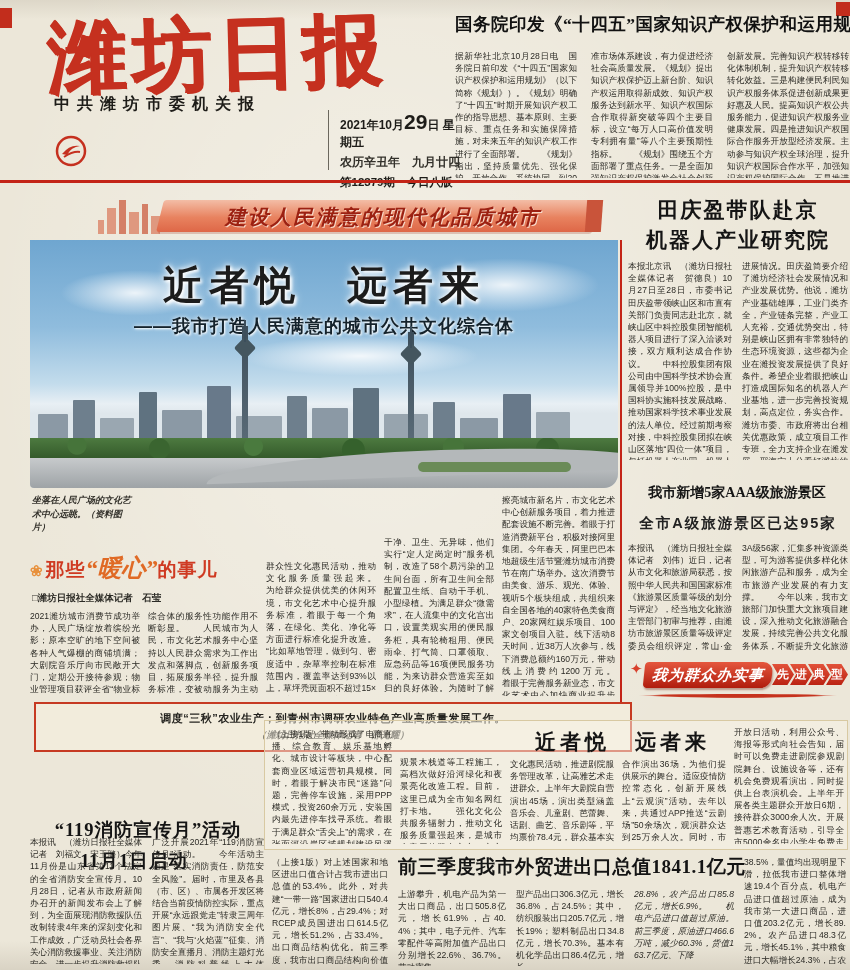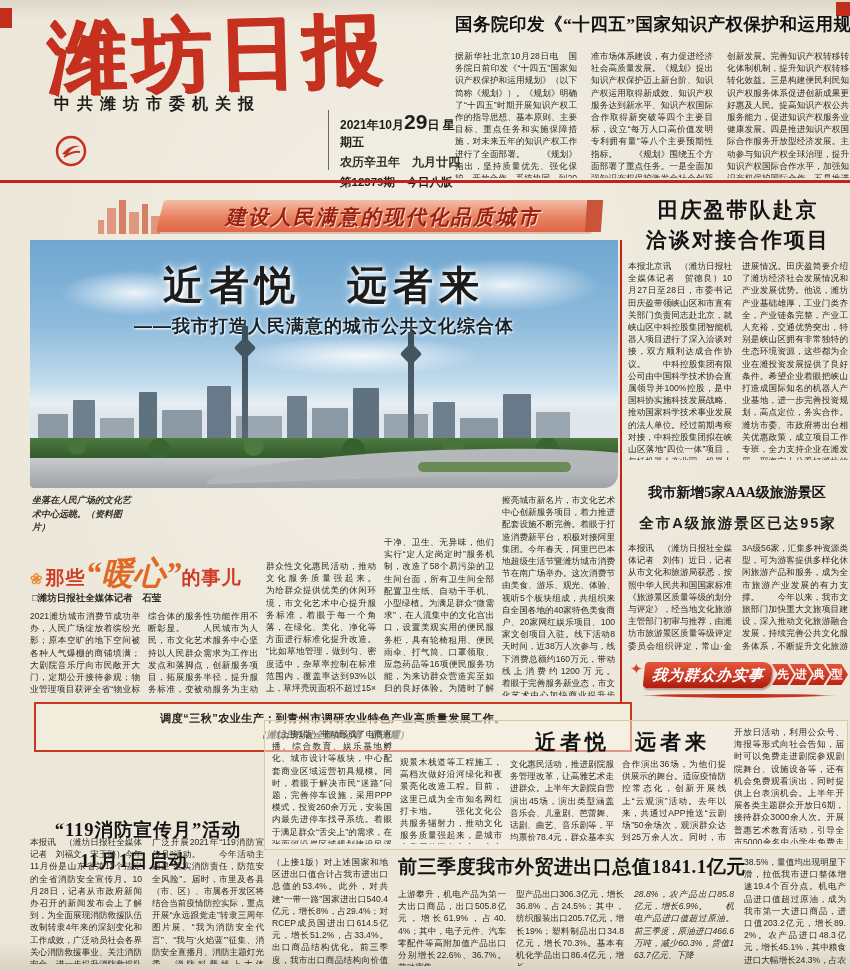--- a/index.html
+++ b/index.html
@@ -71,21 +71,21 @@
      radial-gradient(circle at 88% 45%, #3a6530 11px, transparent 12px),
      linear-gradient(180deg,#4d7a40,#2f5426);}
   .road{position:absolute;left:0;right:0;bottom:0;height:30px;
     background:linear-gradient(180deg,#c7cacc,#9ea3a6);}
   .road:before{content:"";position:absolute;left:30%;top:-8px;width:80%;height:26px;background:#b4b8ba;
     border-radius:50% 50% 0 0/100% 100% 0 0;transform:rotate(-2deg);}
   .road:after{content:"";position:absolute;right:8%;top:4px;width:26%;height:10px;background:#58803f;border-radius:6px;opacity:.8;}
   .caption{font-size:9px;font-weight:bold;font-style:italic;color:#33312b;line-height:1.5;}
   
   .decor{font-weight:900;font-size:19px;color:#cf3a22;letter-spacing:1px;}
-  .decor .mid{font-family:"Liberation Serif", serif;font-size:32px;color:#e06a25;font-style:italic;letter-spacing:0;}
+  .decor .mid{font-family:"Liberation Serif", serif;font-size:24px;color:#e06a25;font-style:italic;letter-spacing:0;}
   .decor .flower{font-size:15px;color:#e8903a;margin-right:2px;}
   .byline{font-size:9.5px;font-weight:bold;color:#2b2a25;}
   
   .sq-box{position:absolute;left:34px;top:702px;width:598px;height:50px;border:2px solid #c63a22;
     background:#f2ecdc;box-sizing:border-box;text-align:center;padding-top:7px;}
   .sq-box .l1{font-size:11px;font-weight:bold;color:#24231f;letter-spacing:.5px;}
   .sq-box .l2{font-size:9.5px;font-style:italic;font-weight:bold;color:#33312b;margin-top:3px;}
   
   .campaign{position:absolute;left:628px;top:660px;width:220px;height:38px;}
   .campaign .ribbon{position:absolute;left:16px;top:2px;width:128px;height:26px;border-radius:4px 10px 10px 4px;
@@ -196,21 +196,21 @@
   <div class="col" style="left:266px;top:560px;width:110px;height:136px;">群众性文化惠民活动，推动文化服务质量强起来。　　为给群众提供优美的休闲环境，市文化艺术中心提升服务标准，着眼于每一个角落，在绿化、美化、净化等方面进行标准化提升改造。　　“比如草地管理，做到匀、密度适中，杂草率控制在标准范围内，覆盖率达到93%以上，草坪秃斑面积不超过15×15平方厘米，场馆管理要做到时时干净，处处干净……”文化艺术中心项目负责人高洪立向记者介绍，为实现</div>
   <div class="col" style="left:384px;top:536px;width:110px;height:160px;">干净、卫生、无异味，他们实行“定人定岗定时”服务机制，改造了58个易污染的卫生间台面，所有卫生间全部配置卫生纸、自动干手机、小型绿植。为满足群众“微需求”，在人流集中的文化宫出口，设置美观实用的便民服务柜，具有轮椅租用、便民雨伞、打气筒、口罩领取、应急药品等16项便民服务功能，为来访群众营造宾至如归的良好体验。为随时了解和解决群众需求，在园区显著位置张贴海报公布电话，24小时不打烊，市民对中心工作有投诉或意见建议随时反映。　　从市民可见可感的小事做起，涓滴汇海，带来的是不断跃升的群众文化获得感。</div>
   <div class="col" style="left:502px;top:494px;width:113px;height:202px;">擦亮城市新名片，市文化艺术中心创新服务项目，着力推进配套设施不断完善。着眼于打造消费新平台，积极对接阿里集团。今年春天，阿里巴巴本地超级生活节暨潍坊城市消费节在南广场举办。这次消费节由美食、游乐、观光、体验、视听5个板块组成，共组织来自全国各地的40家特色美食商户、20家网红娱乐项目、100家文创项目入驻。线下活动8天时间，近38万人次参与，线下消费总额约160万元，带动线上消费约1200万元。　　着眼于完善服务新业态，市文化艺术中心加快商业提升步伐。目前，地下商业区域全部完成装修和招引工作，引入东方启明星、超能星球、乐高3家上市公司品牌以及晨熙电子商务、七田阳光等14家知名企业入驻。（下转2版）</div>
 
   <div class="sq-box">
     <div class="l1">调度“三秋”农业生产；到青州市调研农业特色产业高质量发展工作。</div>
     <div class="l2">（潍坊日报社全媒体记者　邵光耀）</div>
   </div>
 
   <div class="abs h-right" style="left:628px;top:196px;width:220px;">田庆盈带队赴京</div>
-  <div class="abs h-right" style="left:628px;top:226px;width:220px;">洽谈对接合作项目</div>
+  <div class="abs h-right" style="left:628px;top:226px;width:220px;">机器人产业研究院</div>
   <div class="col" style="left:628px;top:260px;width:104px;height:200px;">本报北京讯　（潍坊日报社全媒体记者　贺德良）10月27日至28日，市委书记田庆盈带领峡山区和市直有关部门负责同志赴北京，就峡山区中科控股集团智能机器人项目进行了深入洽谈对接，双方顺利达成合作协议。　　中科控股集团有限公司由中国科学技术协会直属领导并100%控股，是中国科协实施科技发展战略、推动国家科学技术事业发展的法人单位。经过前期考察对接，中科控股集团拟在峡山区落地“四位一体”项目，包括机器人产业园、机器人产业研究院、智能机器人租赁、职业机器人大赛。　　在双方举行的座谈会上，中科控股集团董事长邢海宁，中科控股集团副总经理吴疆，峡山区党工委书记、管委会主任张龙江分别介绍了中科控股集团情况、中科“四位一体”项目情况和项目</div>
   <div class="col" style="left:742px;top:260px;width:106px;height:200px;">进展情况。田庆盈简要介绍了潍坊经济社会发展情况和产业发展优势。他说，潍坊产业基础雄厚，工业门类齐全，产业链条完整，产业工人充裕，交通优势突出，特别是峡山区拥有非常独特的生态环境资源，这些都为企业在潍投资发展提供了良好条件。希望企业着眼把峡山打造成国际知名的机器人产业基地，进一步完善投资规划，高点定位，务实合作。潍坊市委、市政府将出台相关优惠政策，成立项目工作专班，全力支持企业在潍发展。邢海宁十分看好潍坊的产业发展环境，认为潍坊发展科技产业决心大、服务优、资源优势好，希望项目能够得到潍坊市委、市政府的重视和支持，相信在双方共同努力下，双方合作一定取得圆满成功。　　座谈结束后，双方共同见证了中科智能机器人产业园项目签约。</div>
 
   <div class="abs h-right2" style="left:624px;top:484px;width:226px;">我市新增5家AAA级旅游景区</div>
   <div class="abs h-sub" style="left:628px;top:514px;width:220px;">全市A级旅游景区已达95家</div>
   <div class="col" style="left:628px;top:542px;width:104px;height:110px;">本报讯　（潍坊日报社全媒体记者　刘伟）近日，记者从市文化和旅游局获悉，按照中华人民共和国国家标准《旅游景区质量等级的划分与评定》，经当地文化旅游主管部门初审与推荐，由潍坊市旅游景区质量等级评定委员会组织评定，常山·金查理、乐道院潍县集中营博物馆、潍坊莲花山农庄小镇、临朐淹子岭房车露营公园、坊茨小镇等5家景区达到国家AAA级旅游景区标准要求，确定为国家AAA级旅游景区。　　目前我市A级旅游景区已达95家，其中5A级2家、4A级21家、</div>
   <div class="col" style="left:742px;top:542px;width:106px;height:110px;">3A级56家，汇集多种资源类型，可为游客提供多样化休闲旅游产品和服务，成为全市旅游产业发展的有力支撑。　　今年以来，我市文旅部门加快重大文旅项目建设，深入推动文化旅游融合发展，持续完善公共文化服务体系，不断提升文化旅游服务质量，为全市文化旅游强劲发展提供了坚强的组织保障。同时，创新形式、策划活动，充分发挥市场主体和行业协会作用，加快推进精品线路建设，推动乡村游、自驾游“热”起来，推进了旅游项目和产业的蓬勃发展。</div>
 
   <div class="campaign">
     <span class="spark">✦</span>

